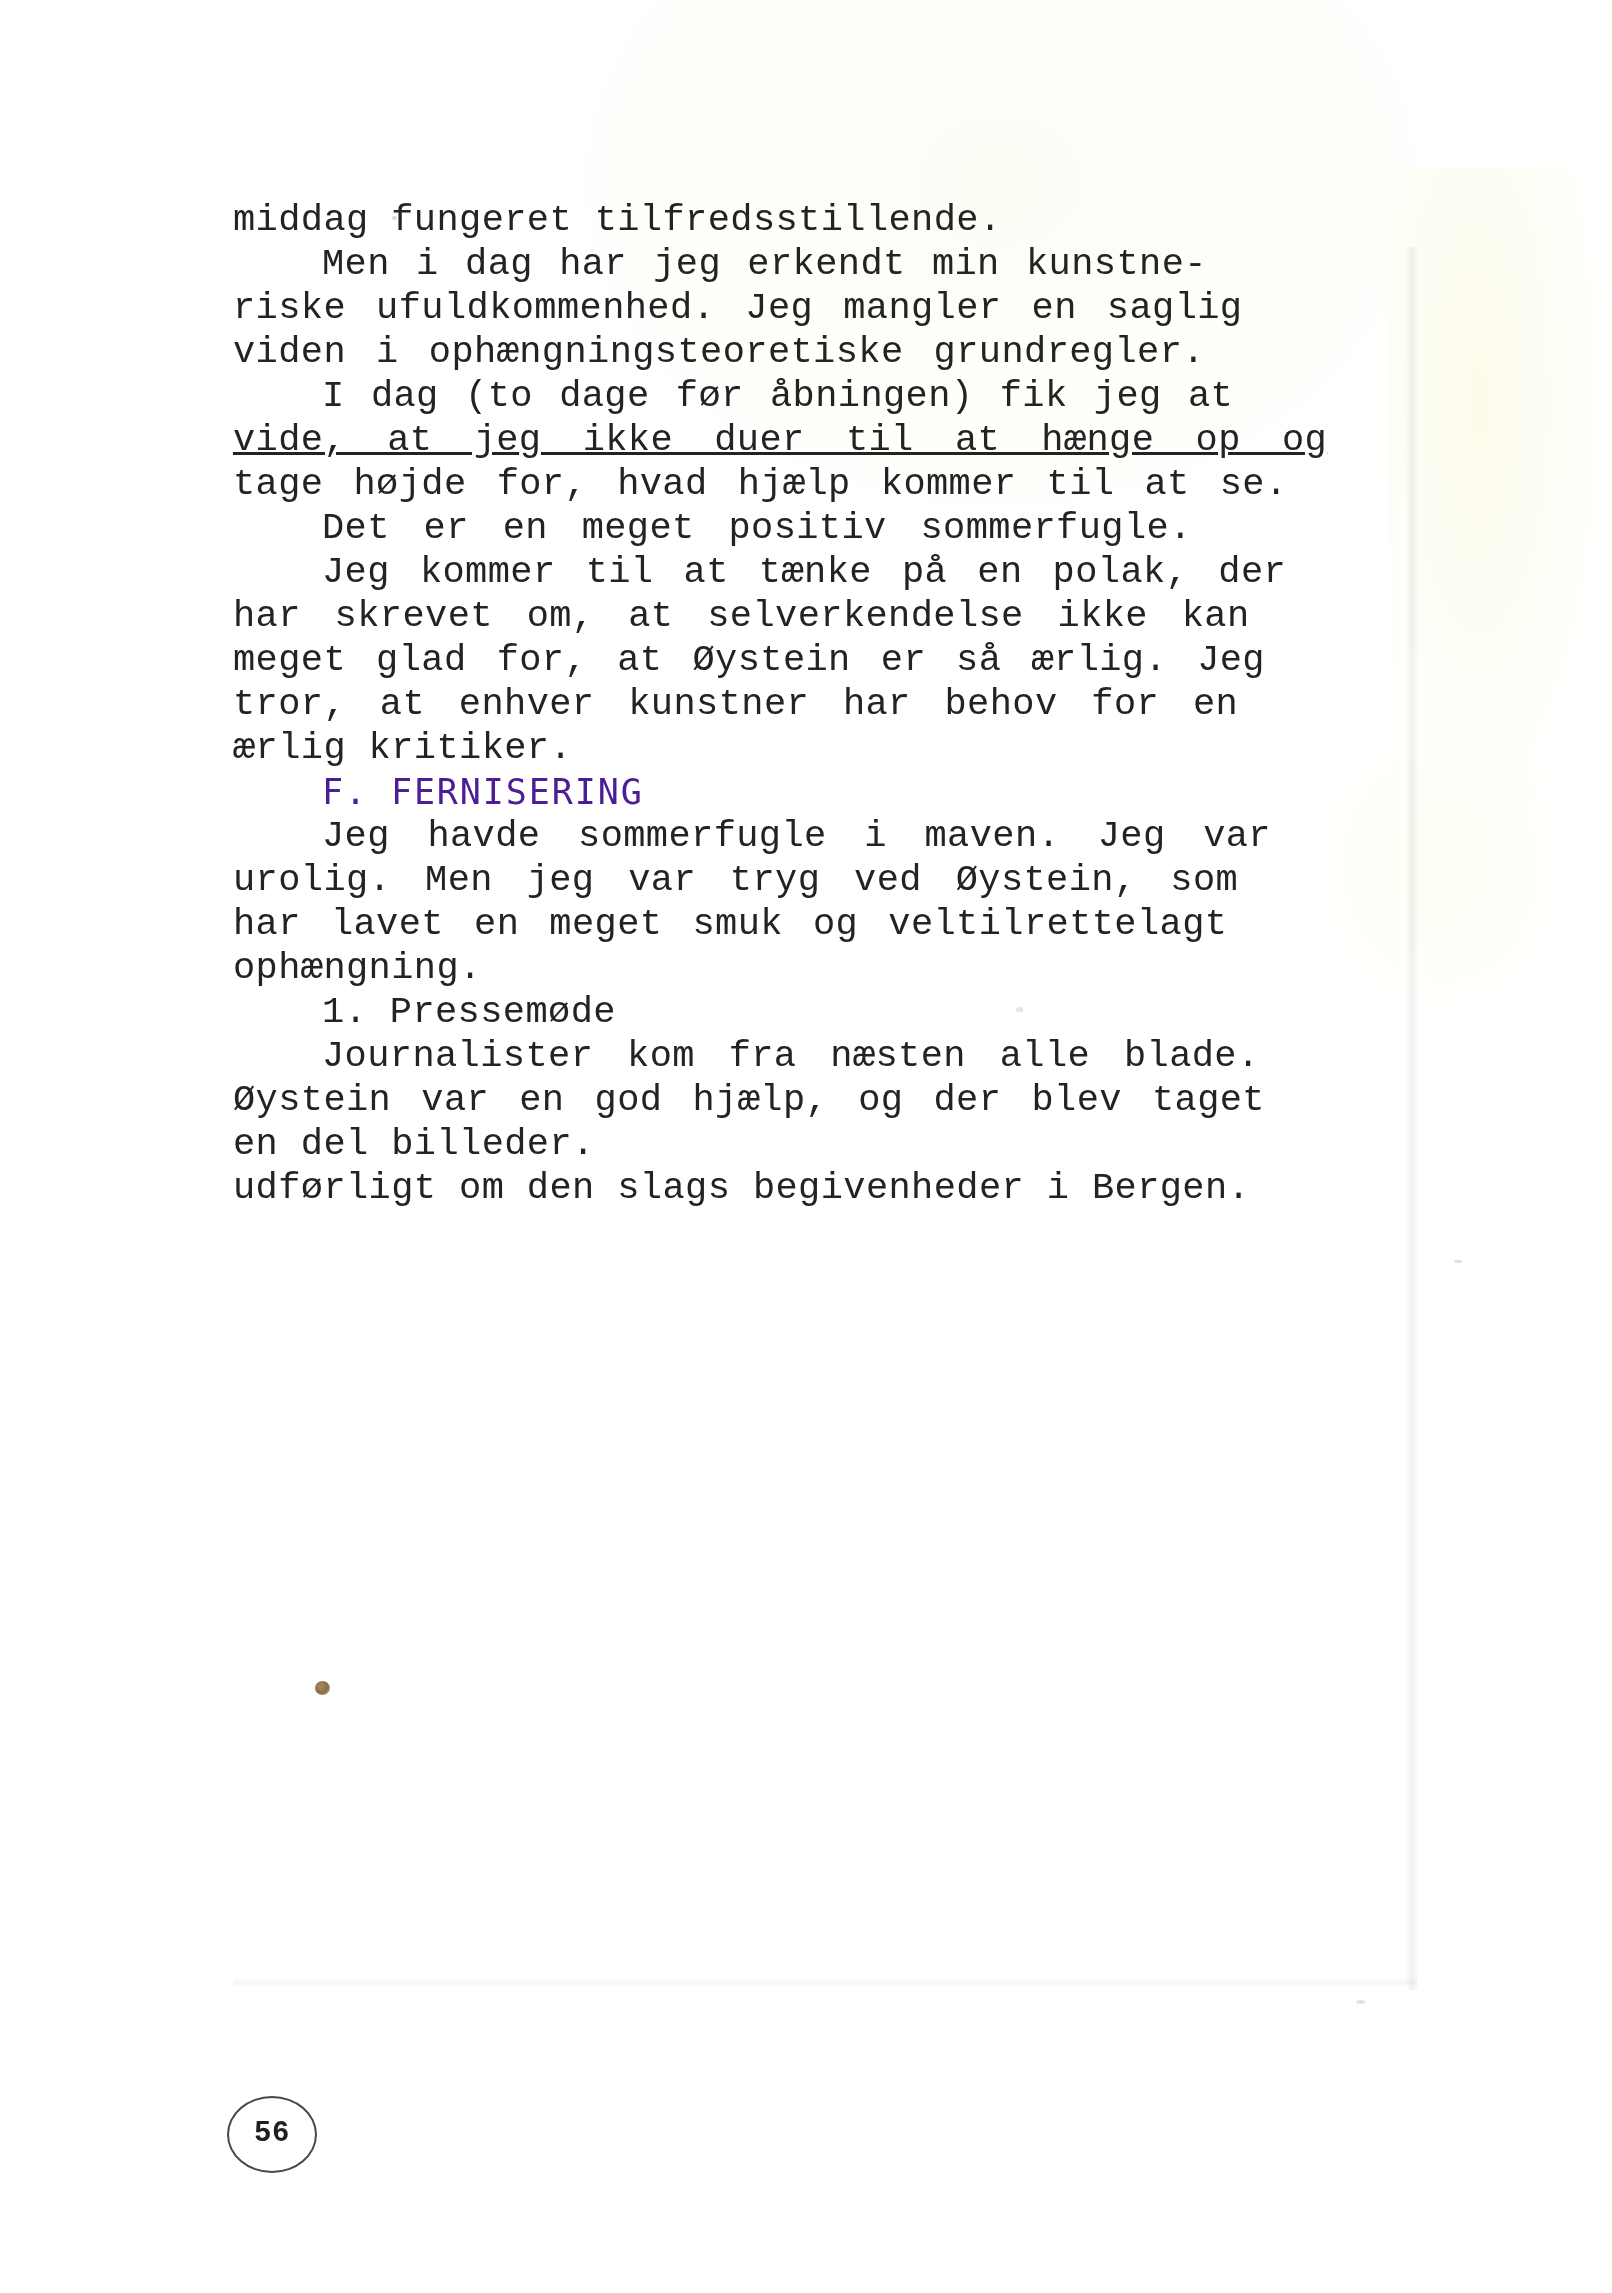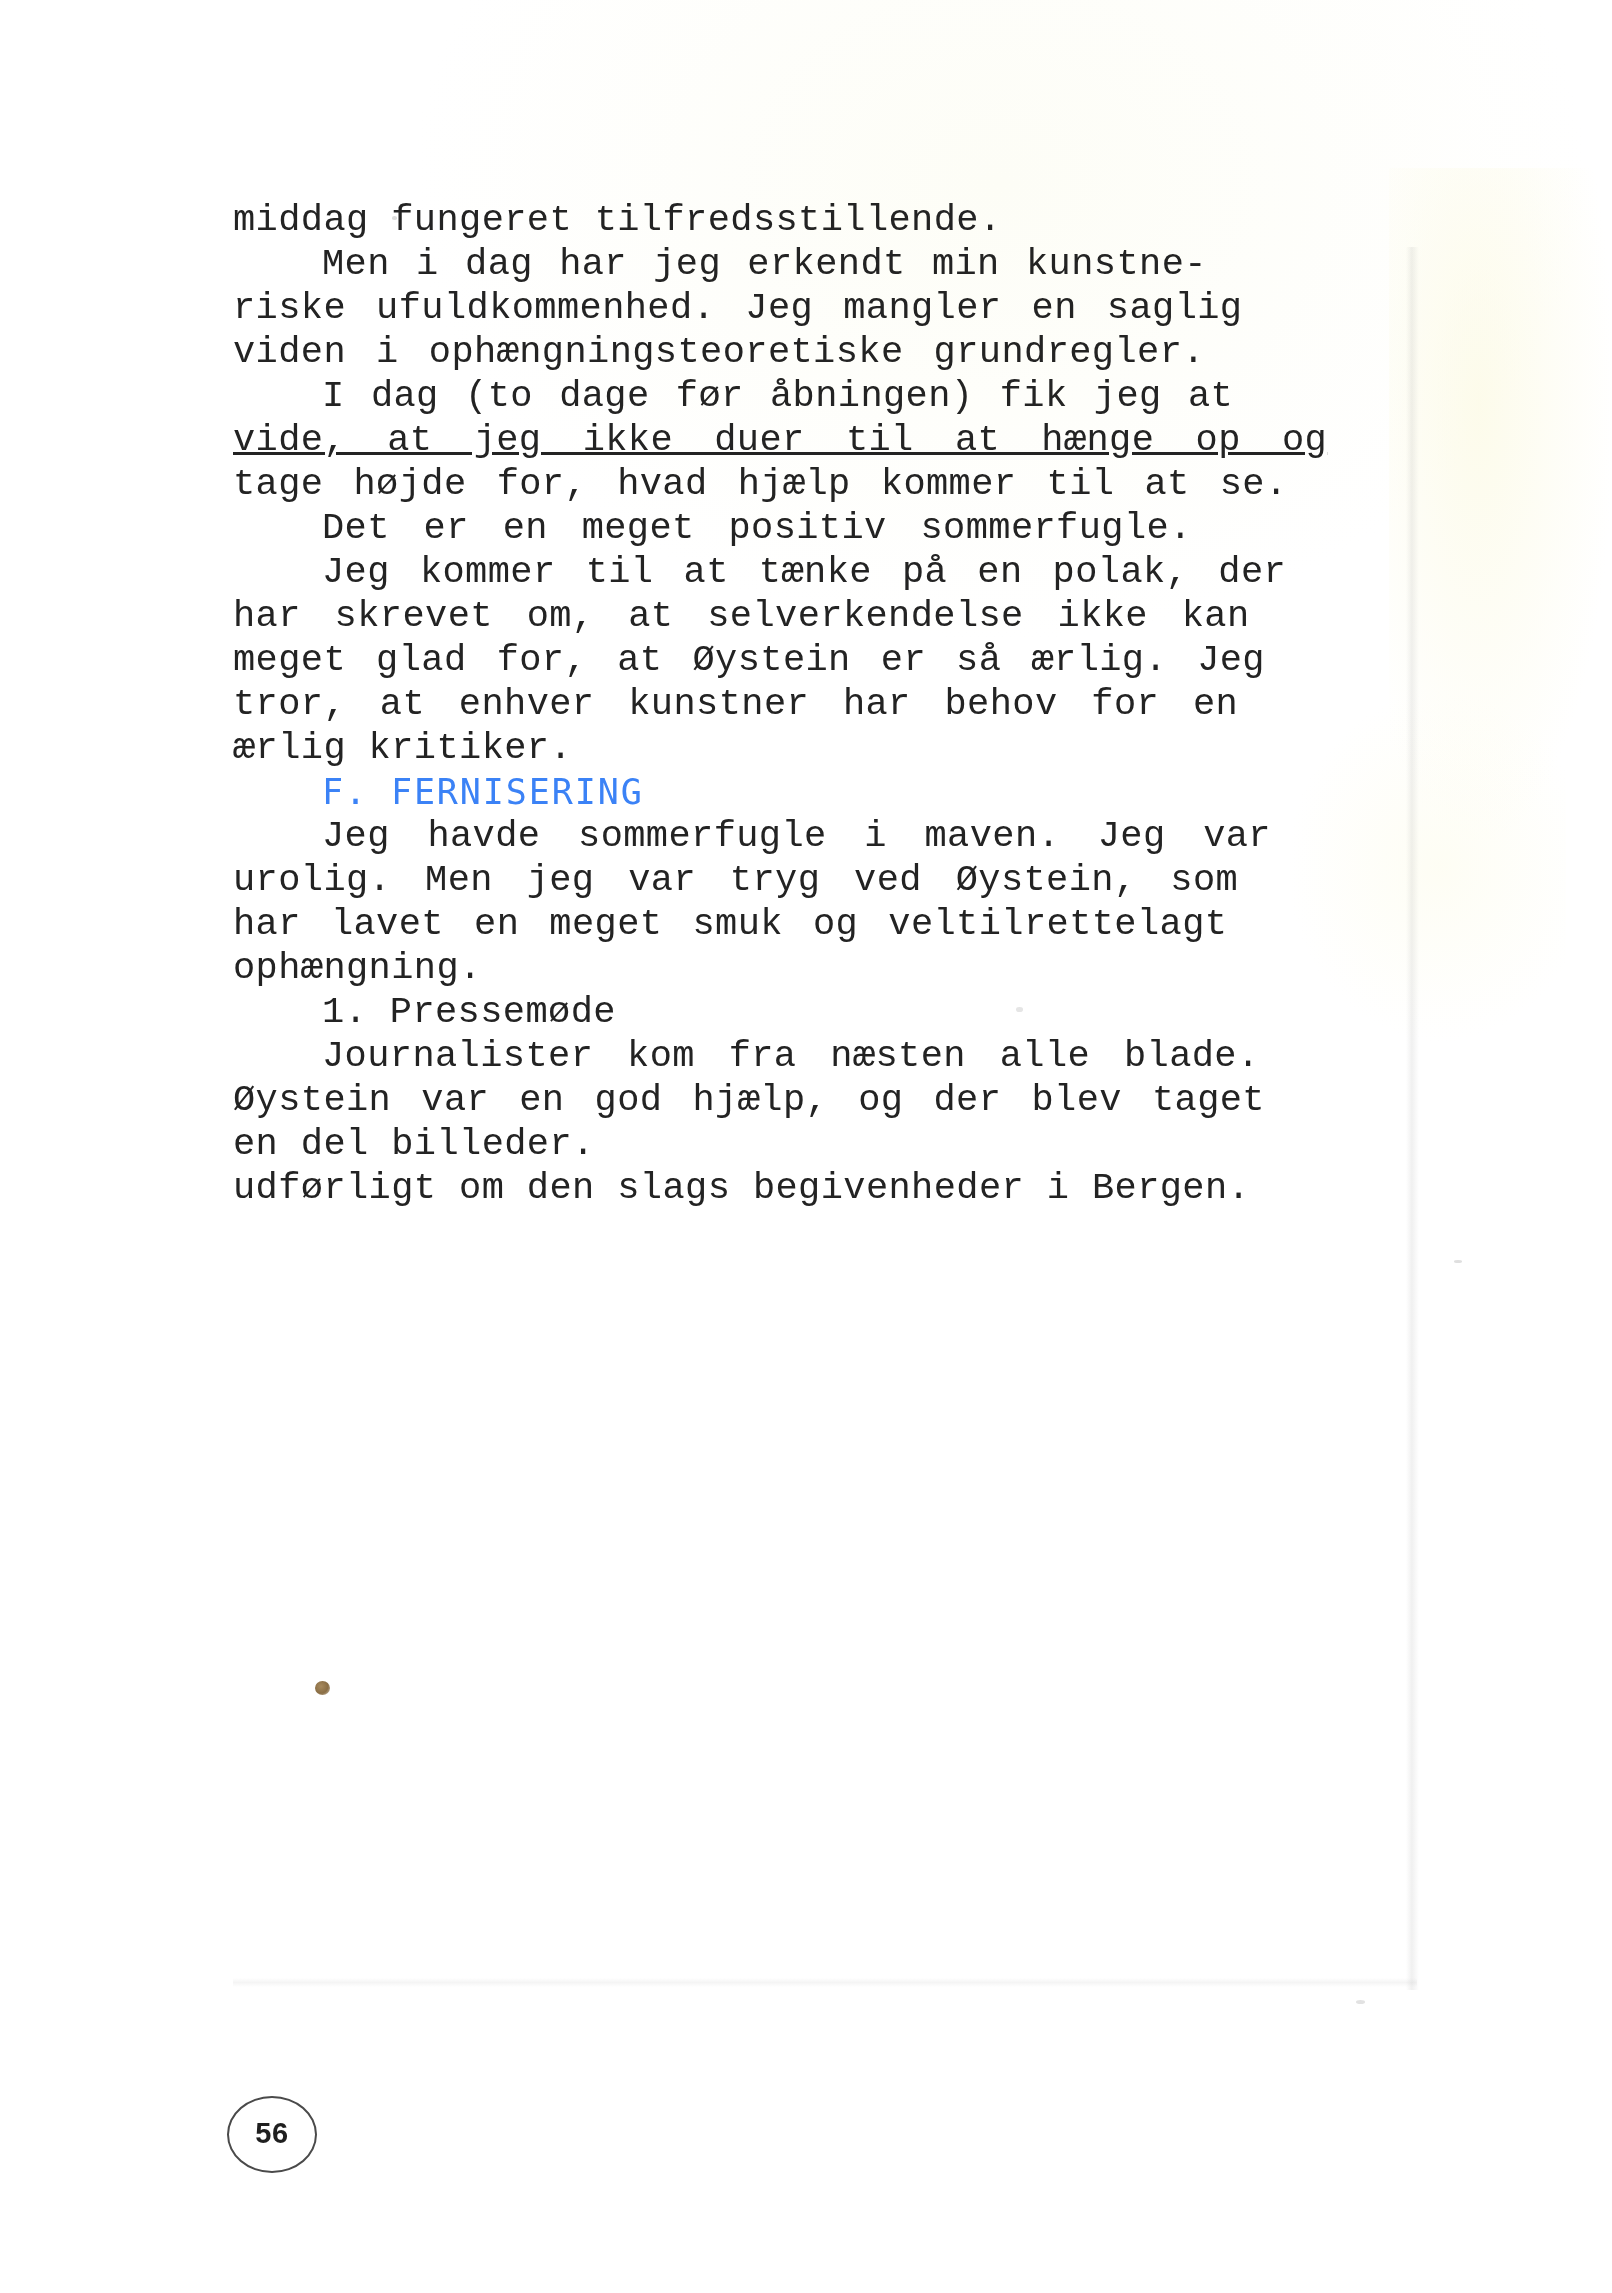--- a/index.html
+++ b/index.html
@@ -91,21 +91,21 @@
   .ws4  { word-spacing: 15px; }
   .ws5  { word-spacing: 18.6px; text-decoration: underline; }
 
   .indent { padding-left: 89px; }
 
   
   .heading {
     font-family: "DejaVu Sans Mono", "Liberation Mono", monospace;
     font-size: 35px;
     line-height: 44px;
-    color: #3b82f6;
+    color: #4c1d95;
     white-space: pre;
     letter-spacing: 1.9px;
     padding-left: 89px;
     font-weight: 400;
   }
 
   
   .subhead {
     font-size: 37px;
     line-height: 44px;
@@ -123,21 +123,21 @@
     width: 86px;
     height: 73px;
     border: 2.3px solid #4a4a4a;
     border-radius: 50%;
     display: flex;
     align-items: center;
     justify-content: center;
     background: transparent;
   }
   .folio span {
-    font-family: Liberation Sans, sans-serif;
+    font-family: Liberation Mono, monospace;
     font-size: 29px;
     font-weight: 700;
     color: #1f1f1f;
     letter-spacing: 0.5px;
     line-height: 1;
     padding-bottom: 1.9px;
   }
 
   
   .ink-blob {

